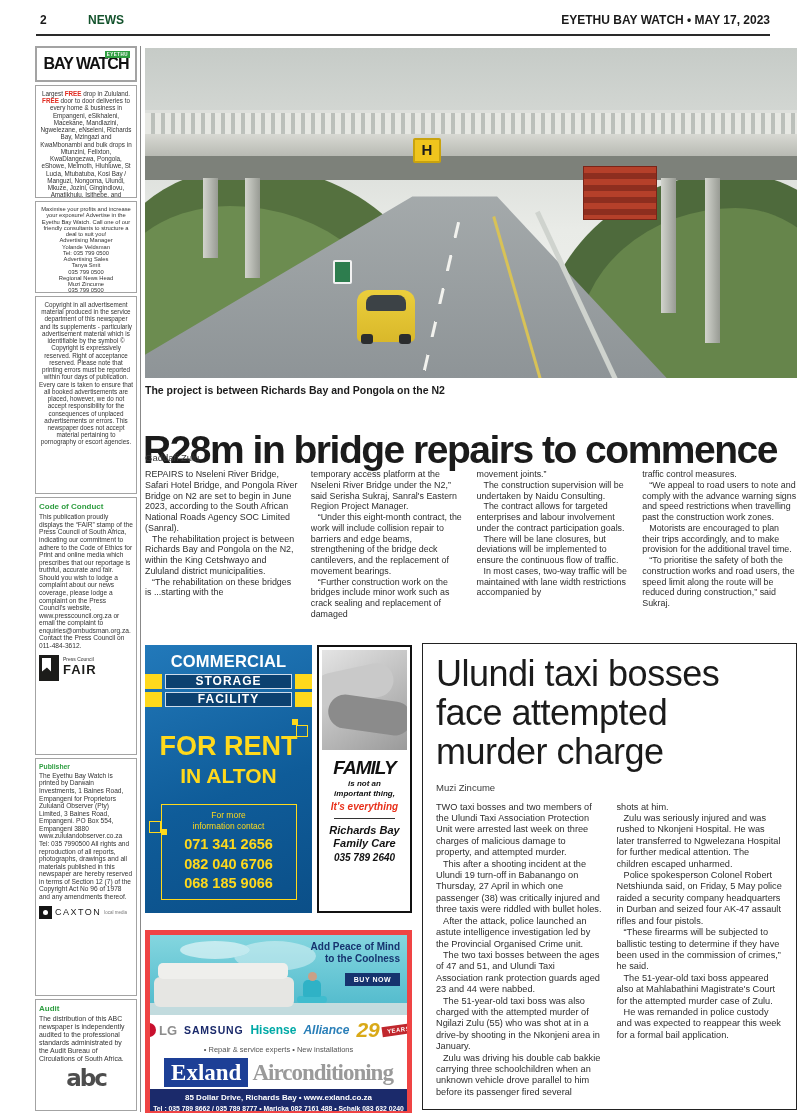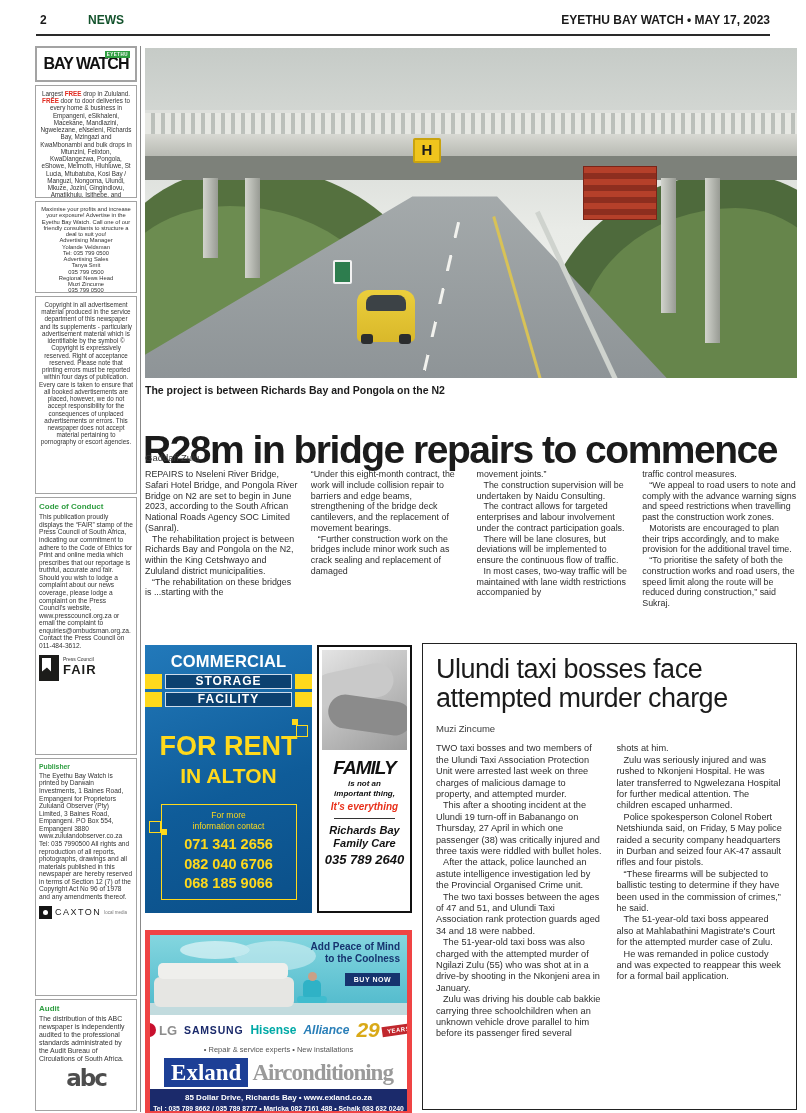--- a/index.html
+++ b/index.html
@@ -112,21 +112,21 @@
   .fam-img{height:100px;background:linear-gradient(145deg,#e4e4e4,#9a9a9a);position:relative;overflow:hidden;}
   .fam-img::before{content:"";position:absolute;left:-8px;top:18px;width:80px;height:34px;background:#c9c9c9;
         border-radius:20px;transform:rotate(-12deg);}
   .fam-img::after{content:"";position:absolute;left:6px;top:48px;width:84px;height:34px;background:#8b8b8b;
         border-radius:20px;transform:rotate(8deg);}
   .fam-title{font-size:19px;font-weight:bold;font-style:italic;letter-spacing:-1px;color:#111;margin-top:7px;}
   .fam-line{font-size:8px;font-weight:bold;font-style:italic;color:#111;line-height:1.25;}
   .fam-highlight{font-size:10px;font-weight:bold;font-style:italic;color:#e8301a;margin-top:2px;}
   .fam-div{border-top:1.5px solid #333;width:72%;margin:6px auto 5px;}
   .fam-org{font-size:11px;font-weight:bold;font-style:italic;color:#111;line-height:1.15;}
-  .fam-phone{font-size:13px;font-weight:bold;font-style:italic;color:#111;margin-top:3px;}
+  .fam-phone{font-size:10px;font-weight:bold;font-style:italic;color:#111;margin-top:3px;}
   
   .ad-aircon{position:absolute;left:145px;top:920px;width:267px;height:186px;box-sizing:border-box;
         background:#fff;overflow:hidden;border:5px solid #ef4444;margin-top:10px;}
   .ac-hero{position:relative;height:80px;background:linear-gradient(#84d6df,#4db8cb);overflow:hidden;}
   .ac-cloud{position:absolute;left:30px;top:6px;width:70px;height:18px;background:rgba(255,255,255,.55);
         border-radius:50%;box-shadow:60px 6px 0 6px rgba(255,255,255,.4);}
   .ac-floor{position:absolute;bottom:0;left:0;width:100%;height:12px;background:rgba(222,228,226,.8);}
   .ac-sofa{position:absolute;left:4px;bottom:8px;width:140px;height:30px;background:#e6e6e3;border-radius:6px;}
   .ac-sofa::before{content:"";position:absolute;left:4px;top:-14px;width:130px;height:16px;background:#efefec;border-radius:5px;}
   .ac-woman-head{position:absolute;left:158px;bottom:34px;width:9px;height:9px;border-radius:50%;background:#c9a086;}
@@ -151,21 +151,21 @@
   .exland-word{font-family:"Liberation Serif",serif;font-weight:bold;font-size:23px;color:#fff;
         background:#1d3f96;padding:0 7px;line-height:29px;}
   .aircond-word{font-family:"Liberation Serif",serif;font-weight:bold;font-size:23px;color:#9a9a9a;
         letter-spacing:-1px;}
   .ac-footer{height:32px;background:#1b2a6b;color:#fff;text-align:center;padding-top:4px;box-sizing:border-box;}
   .ac-addr{font-size:8px;font-weight:bold;}
   .ac-tel{font-size:6.8px;font-weight:bold;margin-top:3px;}
   
   .taxi-box{position:absolute;left:422px;top:643px;width:375px;height:467px;box-sizing:border-box;
         border:1.5px solid #222;padding:11px 13px;overflow:hidden;background:#fff;}
-  .taxi-headline{font-size:27px;font-weight:normal;line-height:1.08;letter-spacing:-.5px;color:#1b1b1b;}
+  .taxi-headline{font-size:36px;font-weight:normal;line-height:1.08;letter-spacing:-.5px;color:#1b1b1b;}
   .taxi-byline{font-size:9.5px;color:#3a3a3a;margin:10px 0 9px;}
   .taxi-cols{display:flex;gap:14px;overflow:hidden;}
   .taxi-cols .col{flex:1;font-size:9.2px;line-height:1.24;color:#2e2e2e;overflow:hidden;}
 </style>
 </head>
 <body>
 
 <div id="page">
 
   <div class="hdr-num">2</div>
@@ -255,20 +255,21 @@
 
   <div class="headline">R28m in bridge repairs to commence</div>
   <div class="byline">Gaddafi Zulu</div>
   <div class="cols4 article">
     <div class="col">
         <p>REPAIRS to Nseleni River Bridge, Safari Hotel Bridge, and Pongola River Bridge on N2 are set to begin in June 2023, according to the South African National Roads Agency SOC Limited (Sanral).</p>
         <p>The rehabilitation project is between Richards Bay and Pongola on the N2, within the King Cetshwayo and Zululand district municipalities.</p>
         <p>“The rehabilitation on these bridges is ...starting with the</p>
       </div>
     <div class="col">
+        <p>temporary access platform at the Nseleni River Bridge under the N2,” said Serisha Sukraj, Sanral's Eastern Region Project Manager.</p>
         <p>“Under this eight-month contract, the work will include collision repair to barriers and edge beams, strengthening of the bridge deck cantilevers, and the replacement of movement bearings.</p>
         <p>“Further construction work on the bridges include minor work such as crack sealing and replacement of damaged</p>
       </div>
     <div class="col">
         <p>movement joints.”</p>
         <p>The construction supervision will be undertaken by Naidu Consulting.</p>
         <p>The contract allows for targeted enterprises and labour involvement under the contract participation goals.</p>
         <p>There will be lane closures, but deviations will be implemented to ensure the continuous flow of traffic.</p>
         <p>In most cases, two-way traffic will be maintained with lane width restrictions accompanied by</p>
       </div>
@@ -358,21 +359,21 @@
   </div>
 
   <div class="taxi-box article">
     <div class="taxi-headline">Ulundi taxi bosses face attempted murder charge</div>
     <div class="taxi-byline">Muzi Zincume</div>
     <div class="taxi-cols">
       <div class="col">
           <p>TWO taxi bosses and two members of the Ulundi Taxi Association Protection Unit were arrested last week on three charges of malicious damage to property, and attempted murder.</p>
           <p>This after a shooting incident at the Ulundi 19 turn-off in Babanango on Thursday, 27 April in which one passenger (38) was critically injured and three taxis were riddled with bullet holes.</p>
           <p>After the attack, police launched an astute intelligence investigation led by the Provincial Organised Crime unit.</p>
-          <p>The two taxi bosses between the ages of 47 and 51, and Ulundi Taxi Association rank protection guards aged 34 and 18 were nabbed.</p>
+          <p>The two taxi bosses between the ages of 47 and 51, and Ulundi Taxi Association rank protection guards aged 23 and 44 were nabbed.</p>
           <p>The 51-year-old taxi boss was also charged with the attempted murder of Ngilazi Zulu (55) who was shot at in a drive-by shooting in the Nkonjeni area in January.</p>
           <p>Zulu was driving his double cab bakkie carrying three schoolchildren when an unknown vehicle drove parallel to him before its passenger fired several</p>
         </div>
       <div class="col">
           <p>shots at him.</p>
           <p>Zulu was seriously injured and was rushed to Nkonjeni Hospital. He was later transferred to Ngwelezana Hospital for further medical attention. The children escaped unharmed.</p>
           <p>Police spokesperson Colonel Robert Netshiunda said, on Friday, 5 May police raided a security company headquarters in Durban and seized four AK-47 assault rifles and four pistols.</p>
           <p>“These firearms will be subjected to ballistic testing to determine if they have been used in the commission of crimes,” he said.</p>
           <p>The 51-year-old taxi boss appeared also at Mahlabathini Magistrate's Court for the attempted murder case of Zulu.</p>
           <p>He was remanded in police custody and was expected to reappear this week for a formal bail application.</p>

